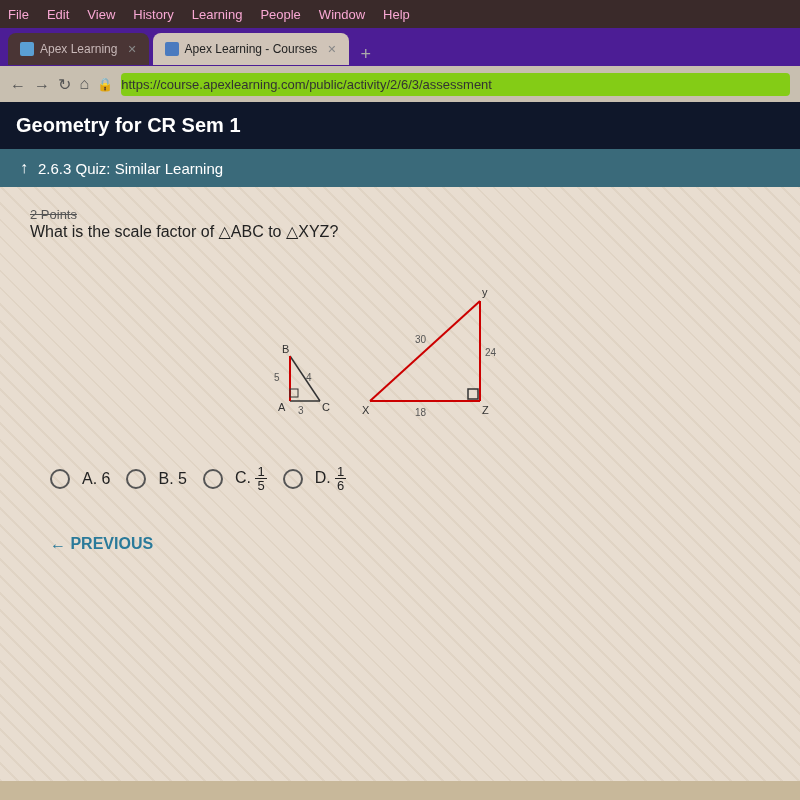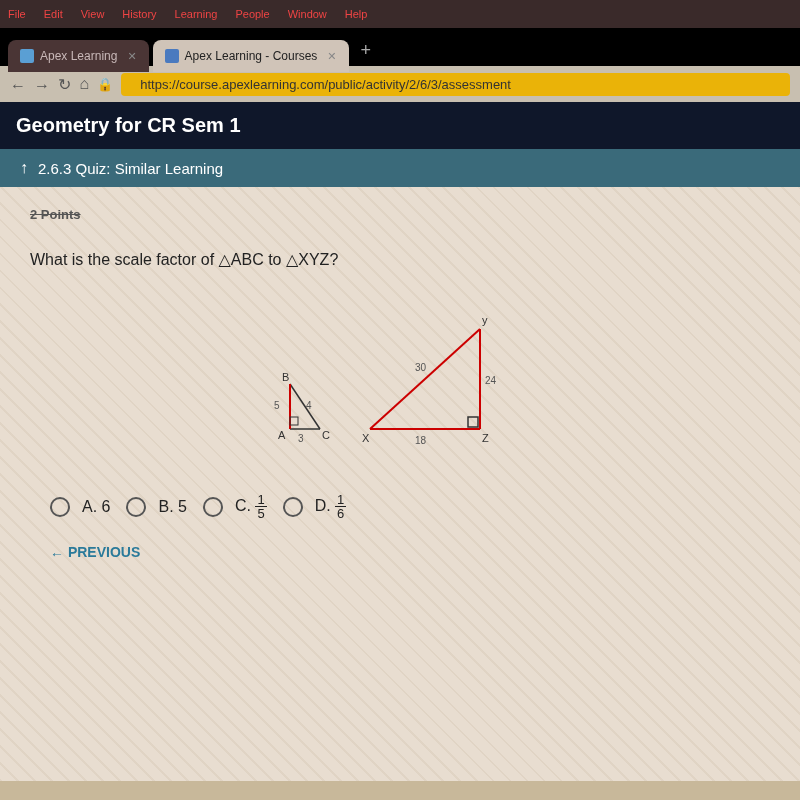--- a/index.html
+++ b/index.html
@@ -14,31 +14,32 @@
     
     .menu-bar {
       background: #3a2a2a;
       height: 28px;
       display: flex;
       align-items: center;
       padding: 0 8px;
       gap: 18px;
     }
     .menu-item {
-      color: #ef4444;
-      font-size: 11px;
+      color: #f9a8d4;
+      font-size: 13px;
       cursor: pointer;
     }
 
     
     .tab-bar {
-      background: #000000;
+      background: #4c1d95;
       height: 38px;
       display: flex;
-      padding: 12px 8px;
+      align-items: flex-end;
+      padding: 1px 8px;
       gap: 4px;
     }
     .tab {
       display: flex;
       align-items: center;
       padding: 6px 12px;
       border-radius: 8px 8px 0 0;
       font-size: 12px;
       gap: 6px;
       height: 32px;
@@ -80,24 +81,24 @@
       padding: 0 10px;
       gap: 8px;
     }
     .nav-btn {
       color: #555;
       font-size: 16px;
       cursor: pointer;
     }
     .address-input {
       flex: 1;
-      background: #eab308;
+      background: #84cc16;
       border: none;
       border-radius: 4px;
-      padding: 4px 19px;
+      padding: 4px 0;
       font-size: 13px;
       color: #333;
     }
     .lock-icon {
       color: #555;
       font-size: 13px;
     }
 
     
     .course-header {
@@ -135,23 +136,22 @@
         );
       padding: 20px 30px;
       flex: 1;
       height: calc(800px - 28px - 38px - 36px - 58px - 46px);
       overflow-y: auto;
     }
 
     .points-label {
       font-size: 13px;
       color: #555;
-      margin-bottom: 28px;
+      margin-bottom: 0;
       text-decoration: line-through;
-      font-weight: bold;
     }
 
     .question-text {
       font-size: 16px;
       color: #222;
       margin-bottom: 20px;
     }
 
     
     .diagram-container {
@@ -209,27 +209,28 @@
     }
 
     
     .nav-buttons {
       display: flex;
       gap: 20px;
       padding-left: 20px;
     }
     .prev-btn {
       color: #2a7a9a;
-      font-size: 14px;
+      font-size: 16px;
       font-weight: bold;
       cursor: pointer;
       display: flex;
       align-items: center;
       gap: 4px;
       text-decoration: none;
+      margin-top: 19px;
     }
   </style>
 </head>
 <body>
 
 <div class="menu-bar">
   <span class="menu-item">File</span>
   <span class="menu-item">Edit</span>
   <span class="menu-item">View</span>
   <span class="menu-item">History</span>

